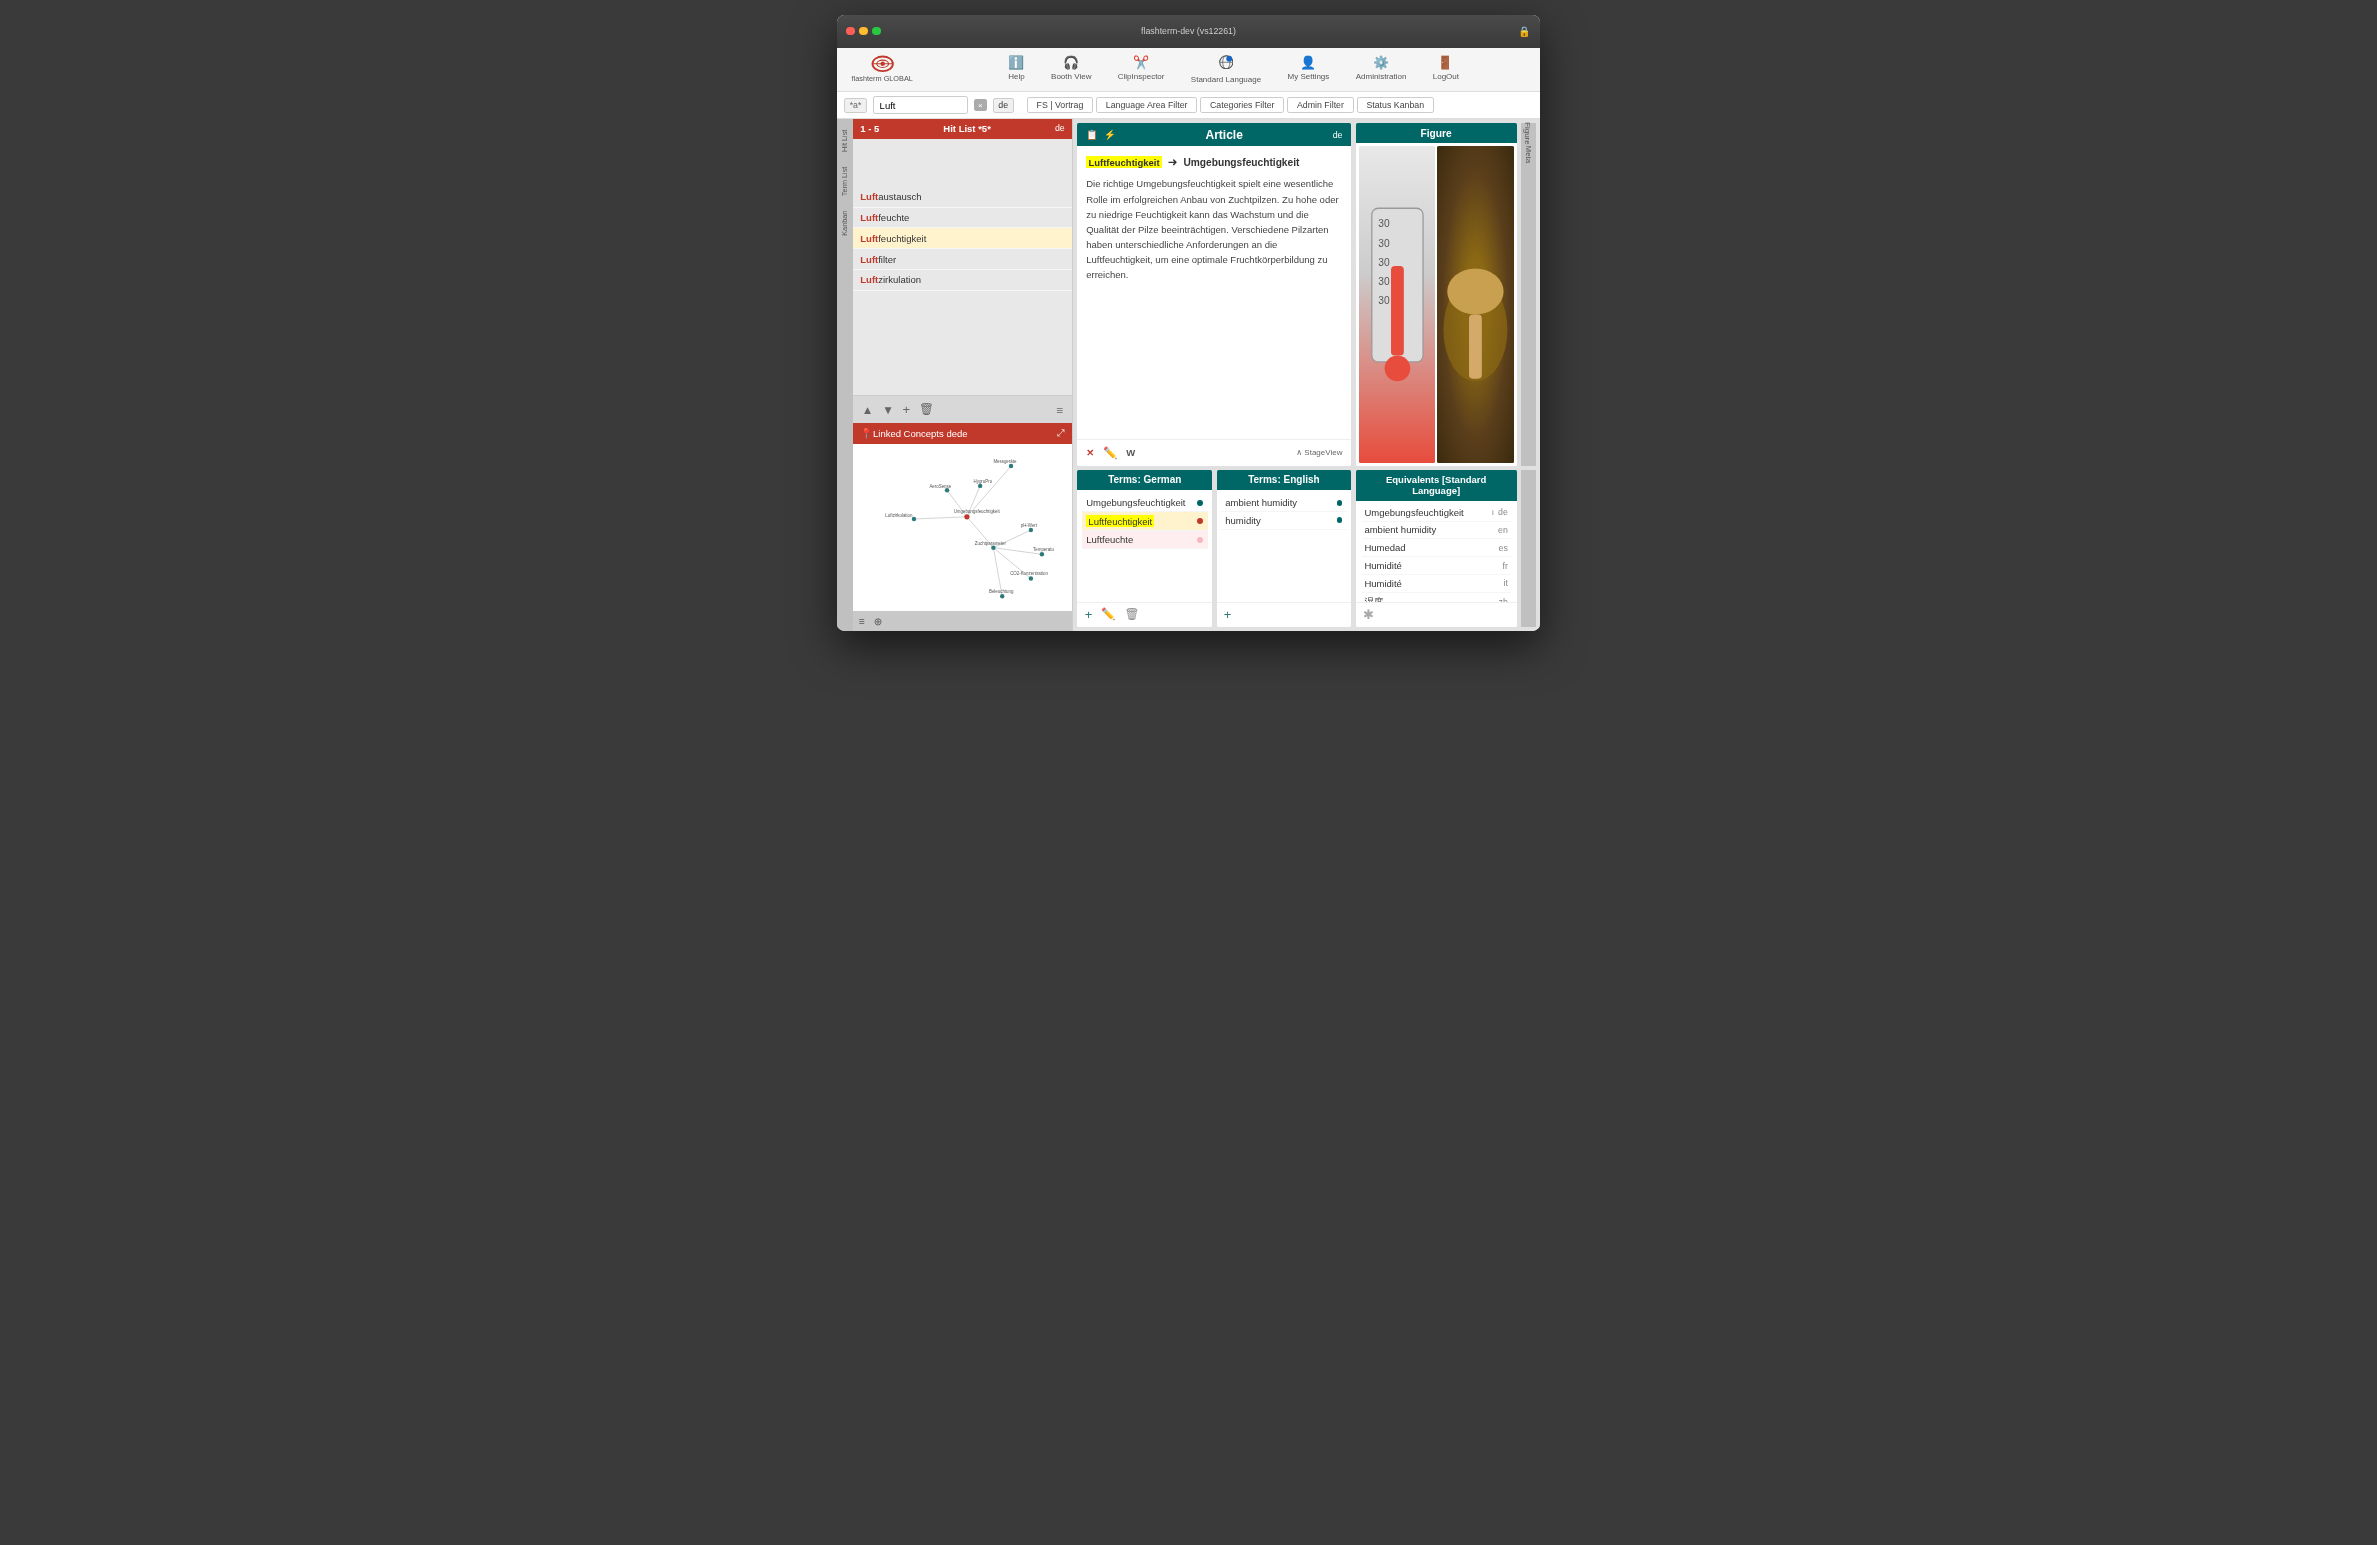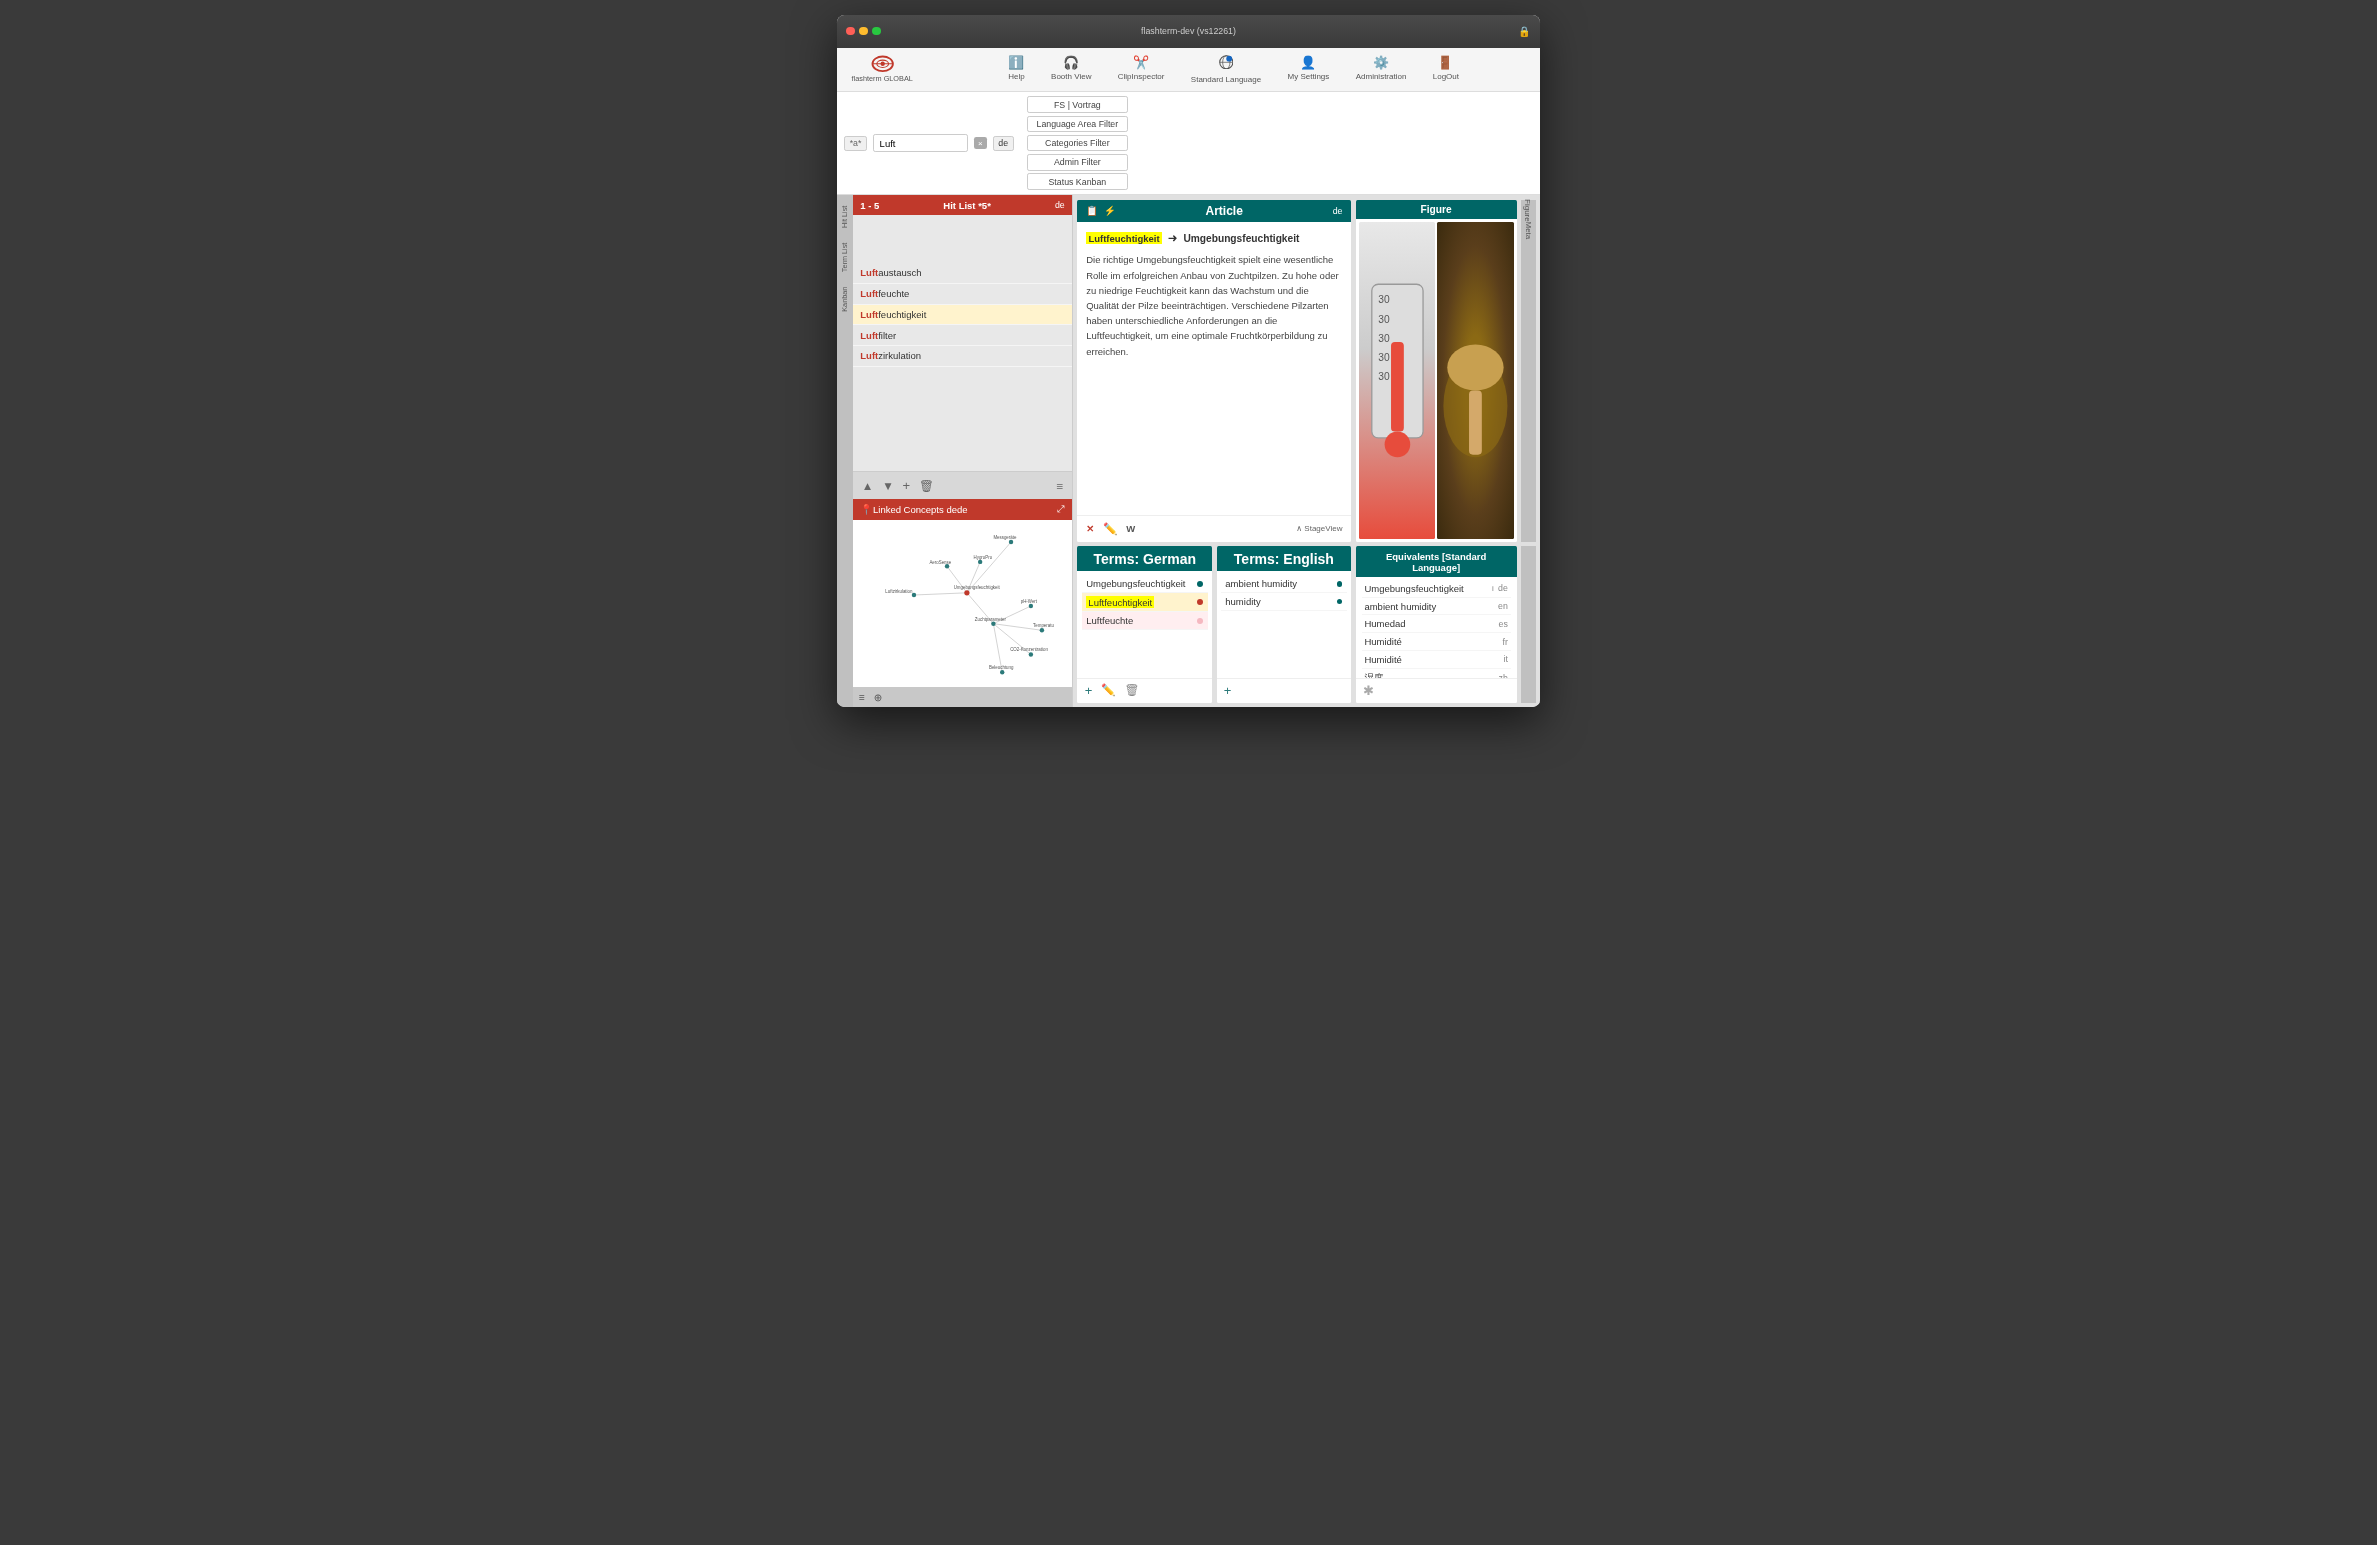--- a/index.html
+++ b/index.html
@@ -88,21 +88,21 @@
       padding: 2.2px 5.9px; font-size: 9.5px; width: 95px;
     }
     .search-clear {
       background: #aaa; color: white; border: none; border-radius: 2.2px;
       padding: 1.5px 4.4px; cursor: pointer; font-size: 8px;
     }
     .search-lang {
       background: #f0f0f0; border: 0.7px solid #ccc; border-radius: 2.2px;
       padding: 1.5px 4.4px; font-size: 8.8px; color: #333;
     }
-    .filter-buttons { display: flex; gap: 2.9px; margin-left: 7.3px; flex-direction: column; }
+    .filter-buttons { display: flex; gap: 2.9px; margin-left: 7.3px; }
     .filter-btn {
       background: white; border: 0.7px solid #ccc; border-radius: 2.2px;
       padding: 2.2px 8.8px; font-size: 8.8px; cursor: pointer; color: #444;
     }
     .hitlist-header {
       background: #c0392b;
       color: white;
       padding: 4.4px 7.3px;
       display: flex;
       justify-content: space-between;
@@ -241,21 +241,21 @@
       background: white;
       display: flex;
       flex-direction: column;
       border-radius: 1.5px;
       overflow: hidden;
     }
     .terms-header {
       background: #006666;
       color: white;
       padding: 4.4px 8.8px;
-      font-weight: bold; font-size: 14px;
+      font-weight: bold; font-size: 10px;
       text-align: center;
     }
     .terms-list { padding: 4.4px; font-size: 9.5px; flex: 1; overflow-y: auto; }
     .terms-item {
       padding: 2.9px 4.4px;
       border-bottom: 0.7px solid #f5f5f5;
       display: flex; align-items: center; justify-content: space-between;
     }
     .terms-item.highlighted { background: #fff3cd; }
     .terms-item .dot {

